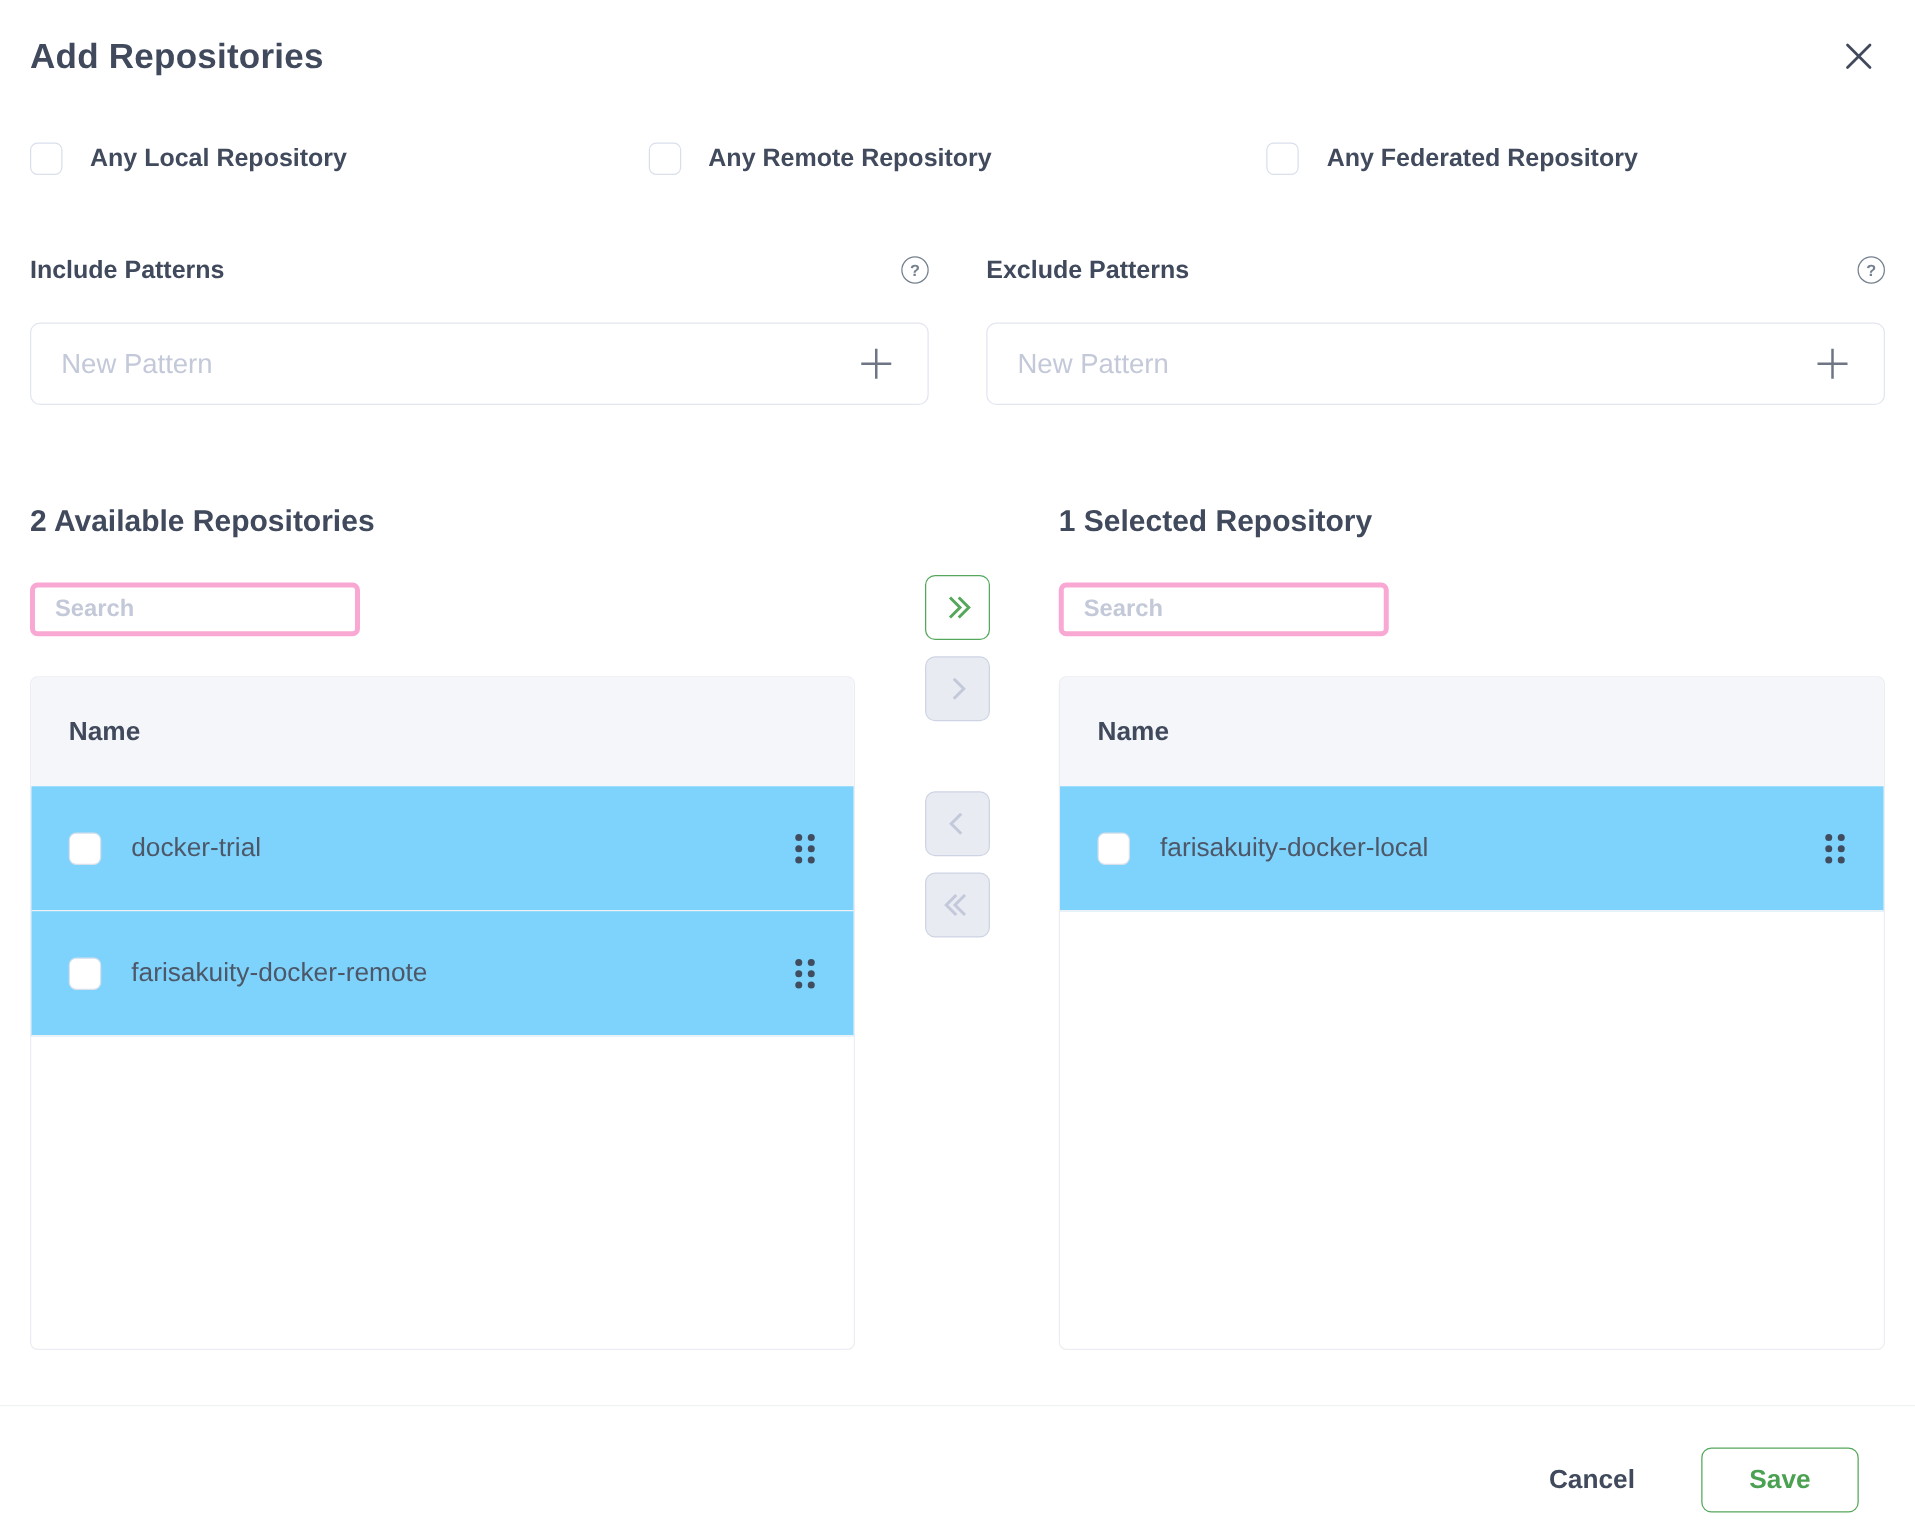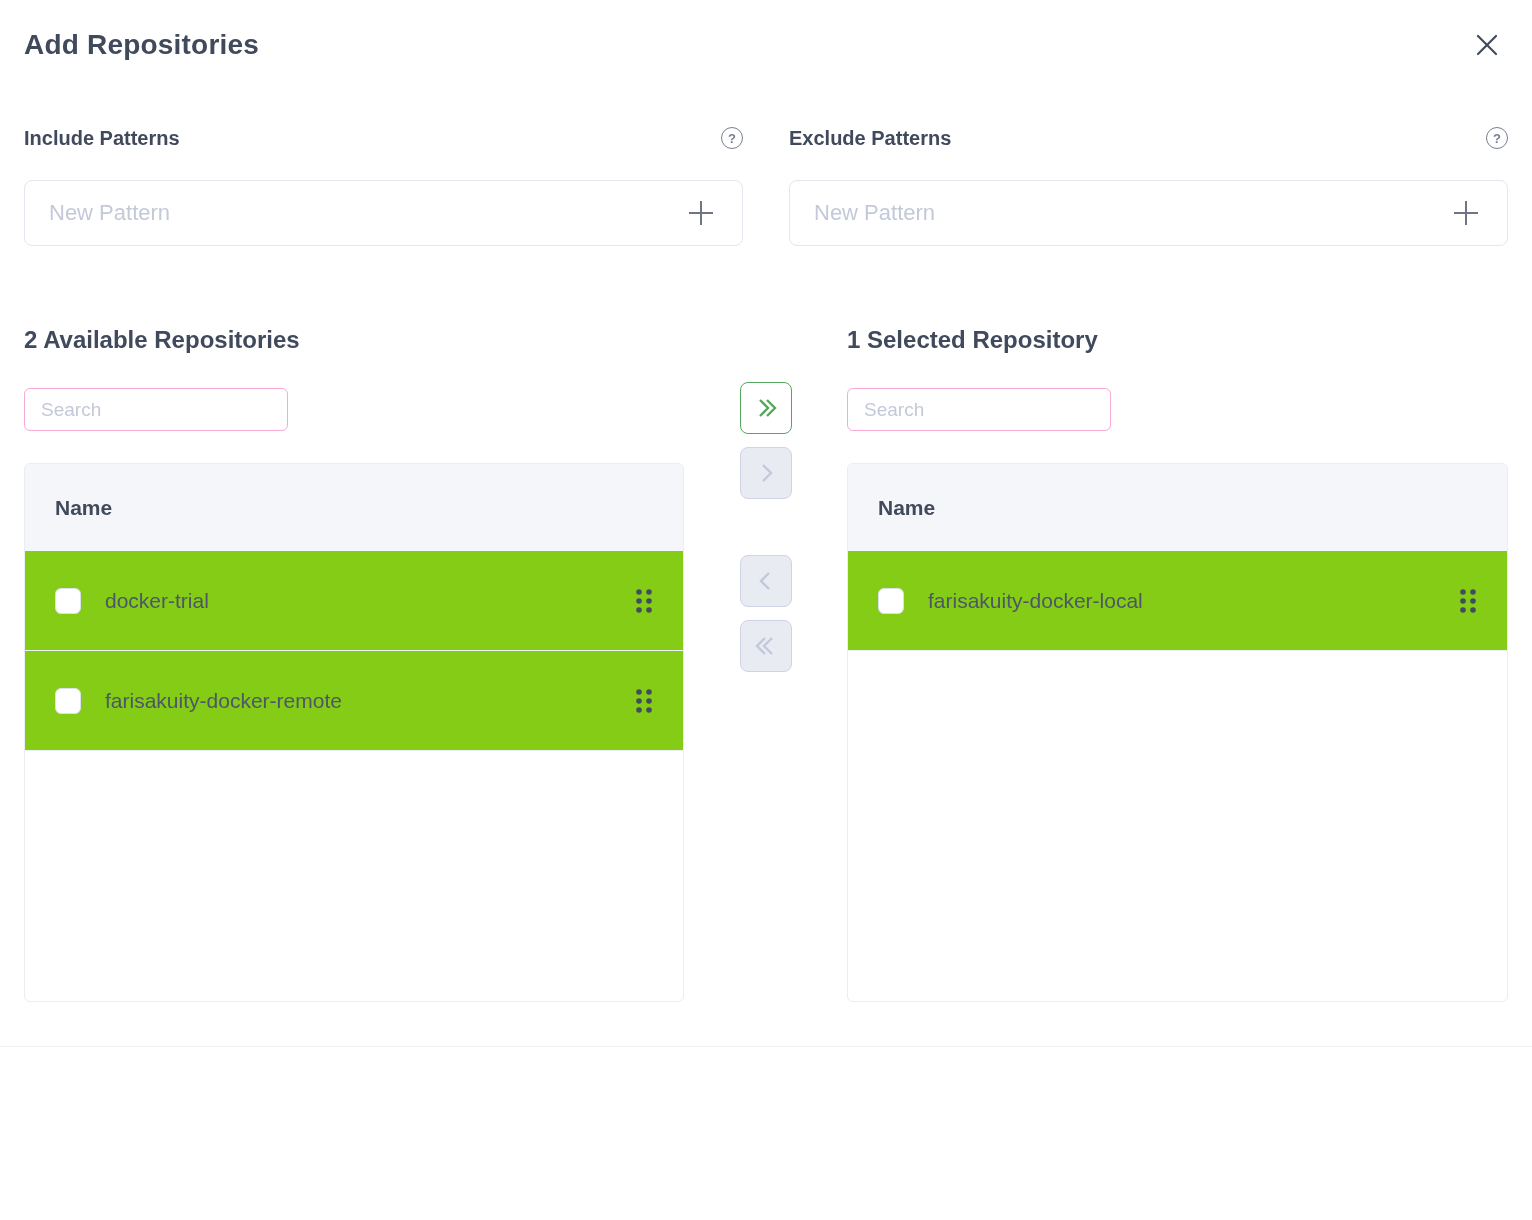--- a/index.html
+++ b/index.html
@@ -31,27 +31,27 @@
                     display: flex; align-items: center; padding: 0 26px 0 24px; }
   .pat-input { flex: 1; border: none; outline: none; font-size: 22px; color: #414b5d; background: transparent;
                font-family: "Liberation Sans", sans-serif; }
   .add-btn { background: none; border: none; cursor: pointer; padding: 0; line-height: 0; }
 
   ::placeholder { color: #c3c9d8; opacity: 1; }
 
   
   .repos { display: grid; grid-template-columns: 660px 1fr 661px; margin-top: 81px; }
   .panel-heading { font-size: 24px; font-weight: 700; color: #404a5c; line-height: 26px; }
-  .search-input { margin-top: 35px; width: 264px; height: 43px; border: 1px solid #f9a8d4; border-radius: 6px;
+  .search-input { margin-top: 35px; width: 264px; height: 43px; border: 4px solid #f9a8d4; border-radius: 6px;
                   padding: 0 16px; font-size: 19px; color: #414b5d; outline: none; display: block;
-                  font-family: "Liberation Sans", sans-serif; }
+                  font-family: "Liberation Sans", sans-serif; font-weight: bold; }
   .repo-table { margin-top: 32px; height: 539px; border: 1px solid #ebedf2; border-radius: 6px; background: #fff; overflow: hidden; }
   .thead { height: 87px; background: #f5f6f9; display: flex; align-items: center; padding: 0 30px; }
   .th-label { font-size: 21px; font-weight: 700; color: #404a5c; }
-  .trow { height: 100px; display: flex; align-items: center; padding: 0 28px 0 30px; border-bottom: 1px solid #eef0f4; background: #84cc16; }
+  .trow { height: 100px; display: flex; align-items: center; padding: 0 28px 0 30px; border-bottom: 1px solid #eef0f4; background: #7dd3fc; }
   .trow .checkbox { width: 26px; height: 26px; }
   .row-name { font-size: 21px; font-weight: 400; color: #4d5768; margin-left: 24px; flex: 1; }
   .drag-handle { cursor: grab; line-height: 0; background: none; border: none; padding: 0; }
 
   
   .xfer-col { display: flex; flex-direction: column; align-items: center; padding-top: 55px; }
   .xfer-btn { width: 52px; height: 52px; border-radius: 8px; display: flex; align-items: center; justify-content: center;
               cursor: pointer; background: #fff; border: 1px solid #55a75c; }
   .xfer-btn.primary { border-color: #55a75c; background: #fff; }
   .xfer-btn.disabled { background: #e9ebf3; border: 1px solid #ced4e3; cursor: default; }
@@ -75,20 +75,34 @@
   <div class="hdr">
     <div class="title">Add Repositories</div>
     <button class="close-btn" aria-label="Close">
       <svg width="30" height="30" viewBox="0 0 30 30">
         <line x1="6" y1="6" x2="24" y2="24" stroke="#404a5c" stroke-width="2.2" stroke-linecap="round"></line>
         <line x1="24" y1="6" x2="6" y2="24" stroke="#404a5c" stroke-width="2.2" stroke-linecap="round"></line>
       </svg>
     </button>
   </div>
 
+  <div class="any-row">
+    <div class="chk-group">
+      <span class="checkbox"></span>
+      <span class="chk-label">Any Local Repository</span>
+    </div>
+    <div class="chk-group">
+      <span class="checkbox"></span>
+      <span class="chk-label">Any Remote Repository</span>
+    </div>
+    <div class="chk-group">
+      <span class="checkbox"></span>
+      <span class="chk-label">Any Federated Repository</span>
+    </div>
+  </div>
 
   <div class="patterns">
     <div>
       <div class="pat-label-row">
         <span class="pat-label">Include Patterns</span>
         <span class="help-icon">?</span>
       </div>
       <div class="pat-input-wrap">
         <input class="pat-input" type="text" placeholder="New Pattern" style="">
         <button class="add-btn" aria-label="Add include pattern">
@@ -202,14 +216,18 @@
                 <circle cx="16" cy="24" r="2.8" fill="#414d5f"></circle>
             </svg>
           </button>
         </div>
       </div>
     </div>
 
   </div>
 
   <div class="footer-divider"></div>
+  <div class="footer">
+    <button class="cancel-btn">Cancel</button>
+    <button class="save-btn">Save</button>
+  </div>
 
 </div>
 
 </body></html>

